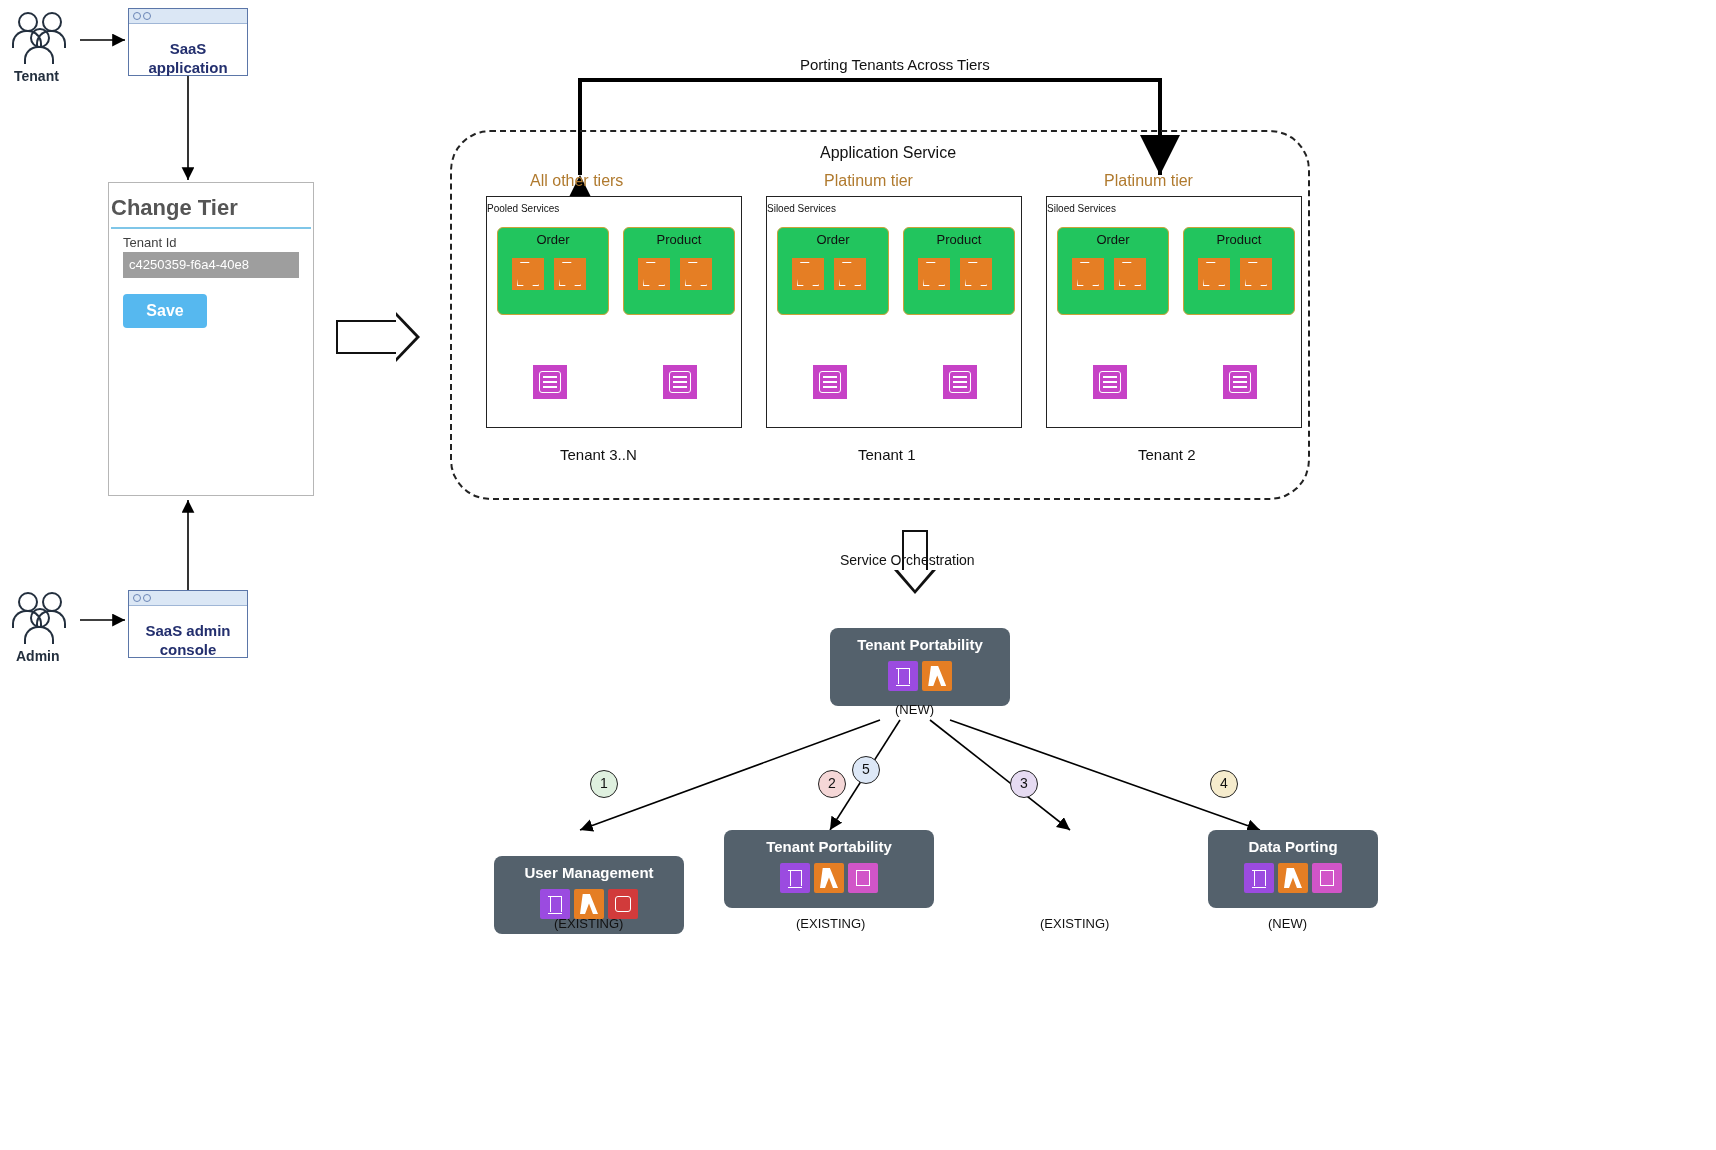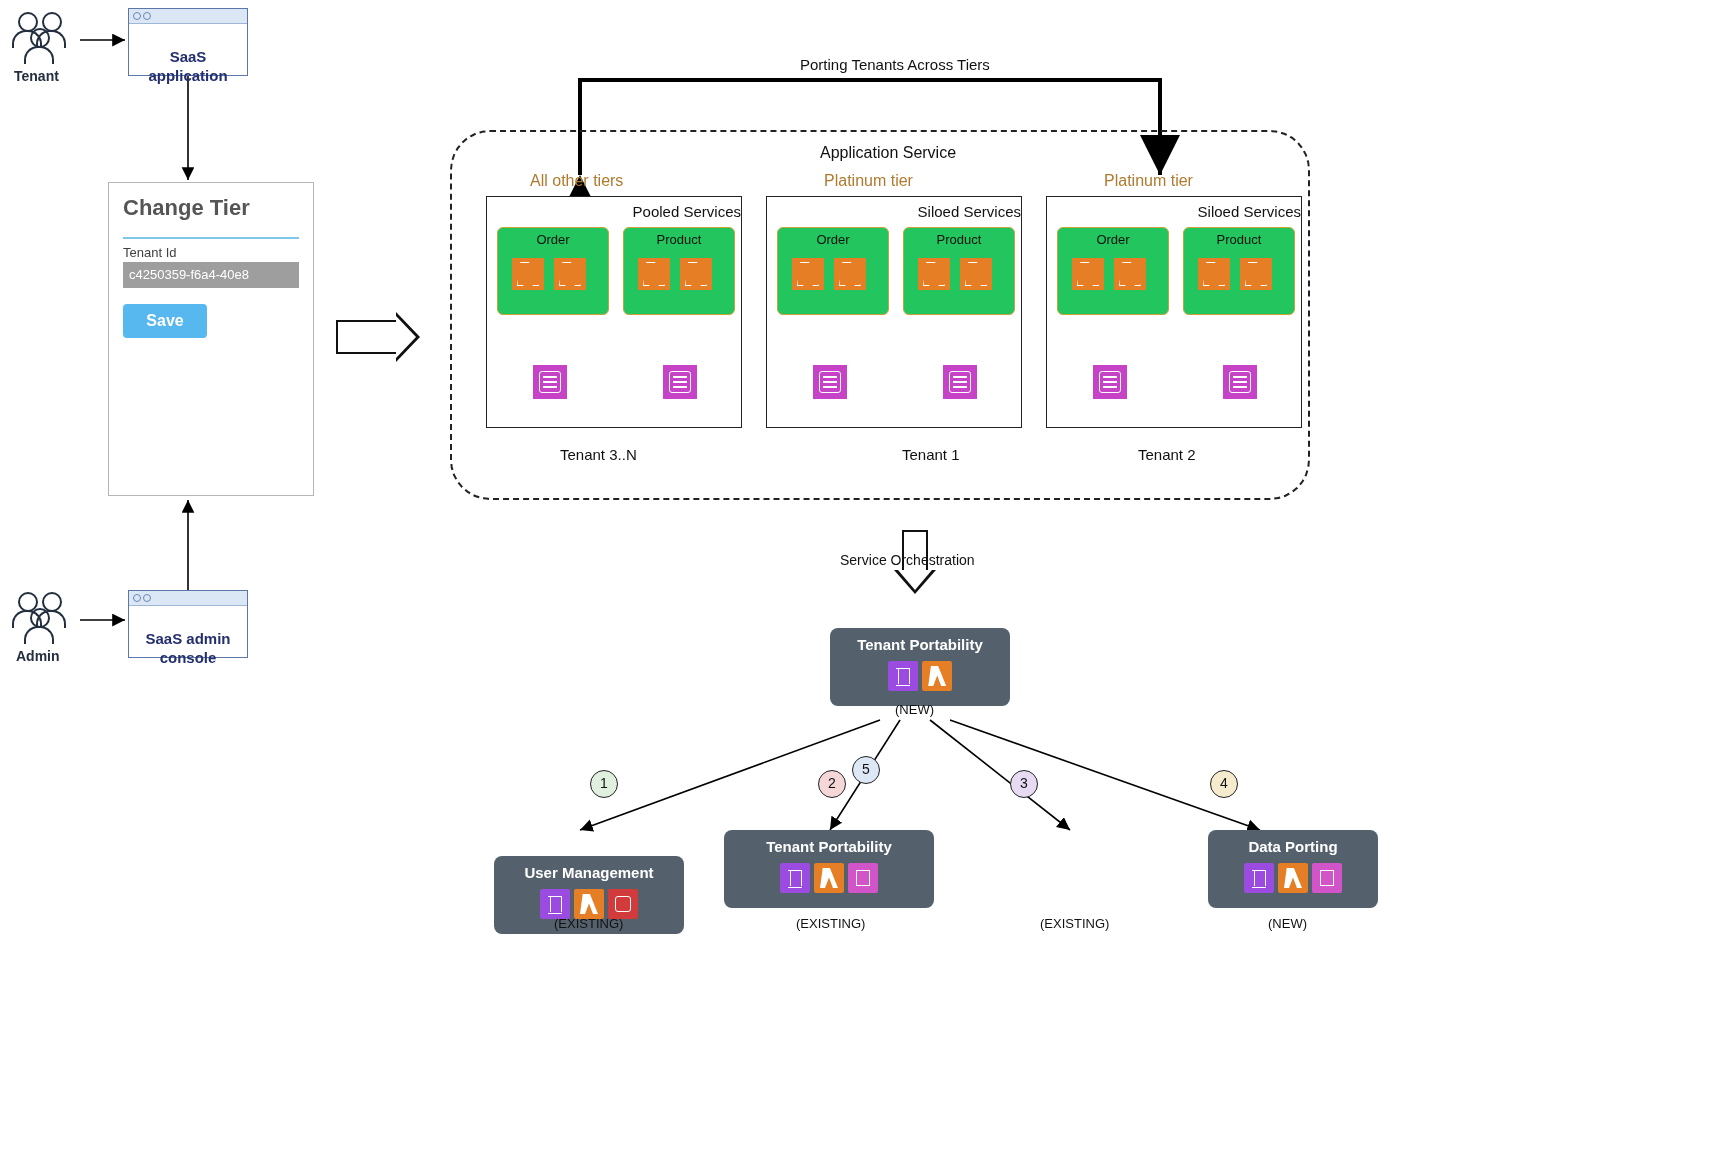--- a/index.html
+++ b/index.html
@@ -9,39 +9,39 @@
   .center{text-align:center;}
   .bold{font-weight:700;}
   
   .users{width:70px;height:55px;}
   .uhead{position:absolute;width:16px;height:16px;border:2.5px solid #232f3e;border-radius:50%;}
   .ubody{position:absolute;width:26px;height:16px;border:2.5px solid #232f3e;border-top-left-radius:14px;border-top-right-radius:14px;border-bottom:none;}
   
   .browser{border:1px solid #5b76a8;background:#fff;}
   .browser .bar{height:14px;background:#dbe7f5;border-bottom:1px solid #9fb6d6;position:relative;}
   .browser .bar .dot{position:absolute;top:3px;width:6px;height:6px;border:1px solid #6b86b6;border-radius:50%;}
-  .browser .label{padding:24px 6px;color:#232f6e;font-weight:700;font-size:15px;text-align:center;line-height:1.25;}
+  .browser .label{padding:16px 6px;color:#232f6e;font-weight:700;font-size:15px;text-align:center;line-height:1.25;}
   
   .form{border:1px solid #b6b6b6;background:#fff;}
-  .form .hdr{font-size:22px;font-weight:700;color:#555;border-bottom:2px solid #7fc6e8;margin:12px 14px 4px;padding-bottom:16px;}
+  .form .hdr{font-size:22px;font-weight:700;color:#555;border-bottom:2px solid #7fc6e8;margin:12px 2px 4px;padding-bottom:6px;}
   .form .lbl{font-size:13px;color:#404040;margin:6px 14px 2px;}
   .form .val{margin:0 14px;height:26px;background:#9e9e9e;color:#fff;font-size:13px;line-height:26px;padding:0 6px;}
   .form .selwrap{margin:10px 14px 0;border:1px solid #9bbfe0;}
   .form .selhead{height:30px;line-height:30px;font-size:18px;color:#666;padding:0 8px;position:relative;border-bottom:1px solid #c8d8ea;}
   .form .selhead .arrow{position:absolute;right:0;top:0;width:30px;height:30px;background:#61c1ef;}
   .form .selhead .arrow:after{content:"";position:absolute;left:9px;top:11px;border-left:6px solid transparent;border-right:6px solid transparent;border-top:8px solid #fff;}
   .form .opt{font-size:17px;color:#888;padding:2px 8px;}
   .form .opt.sel{background:#d6e6f6;}
   .form .save{margin:16px 0 0 14px;width:84px;height:34px;background:#56b8ef;color:#fff;font-weight:700;border-radius:4px;text-align:center;line-height:34px;}
   
   .dashed{border:2px dashed #222;border-radius:40px;}
   .tierlabel{color:#b07a2e;font-size:16px;text-align:center;}
   
   .stack{border:1px solid #222;background:#fff;}
-  .stack .title{text-align:right;font-size:15px;margin-top:6px;}
+  .stack .title{text-align:left;font-size:10px;margin-top:6px;}
   .svc{position:absolute;border:1px solid #c9a33a;background:#22c55e;border-radius:6px;}
   .svc .cap{text-align:center;font-size:13px;margin-top:4px;}
   .lambda{position:absolute;width:32px;height:32px;background:#e57e24;}
   .lambda:after{content:"";position:absolute;left:5px;top:4px;width:22px;height:24px;border:1.6px solid #fff;box-sizing:border-box;
     clip-path:polygon(15% 0,55% 0,100% 100%,72% 100%,50% 48%,28% 100%,0 100%);background:transparent;}
   .db{position:absolute;width:34px;height:34px;background:#c642c6;}
   .db:before{content:"";position:absolute;left:6px;top:6px;width:22px;height:22px;border:1.6px solid #fff;border-radius:3px;box-sizing:border-box;}
   .db:after{content:"";position:absolute;left:10px;top:11px;width:14px;height:2px;background:#fff;box-shadow:0 5px 0 #fff,0 10px 0 #fff;}
   
   svg.arrows{position:absolute;left:0;top:0;width:1716px;height:1150px;pointer-events:none;}
@@ -186,21 +186,21 @@
       <div class="lambda" style="left:56px;top:30px;"></div>
     </div>
     <div class="svc" style="left:136px;top:30px;width:110px;height:86px;">
       <div class="cap">Product</div>
       <div class="lambda" style="left:14px;top:30px;"></div>
       <div class="lambda" style="left:56px;top:30px;"></div>
     </div>
     <div class="db" style="left:46px;top:168px;"></div>
     <div class="db" style="left:176px;top:168px;"></div>
   </div>
-  <div class="txt center" style="left:858px;top:446px;font-size:15px;margin-left:44px;">Tenant 1</div>
+  <div class="txt center" style="left:858px;top:446px;font-size:15px;">Tenant 1</div>
 
   <div class="txt tierlabel" style="left:1104px;top:172px;">Platinum tier</div>
   <div class="node stack" style="left:1046px;top:196px;width:256px;height:232px;">
     <div class="title">Siloed Services</div>
     <div class="svc" style="left:10px;top:30px;width:110px;height:86px;">
       <div class="cap">Order</div>
       <div class="lambda" style="left:14px;top:30px;"></div>
       <div class="lambda" style="left:56px;top:30px;"></div>
     </div>
     <div class="svc" style="left:136px;top:30px;width:110px;height:86px;">

